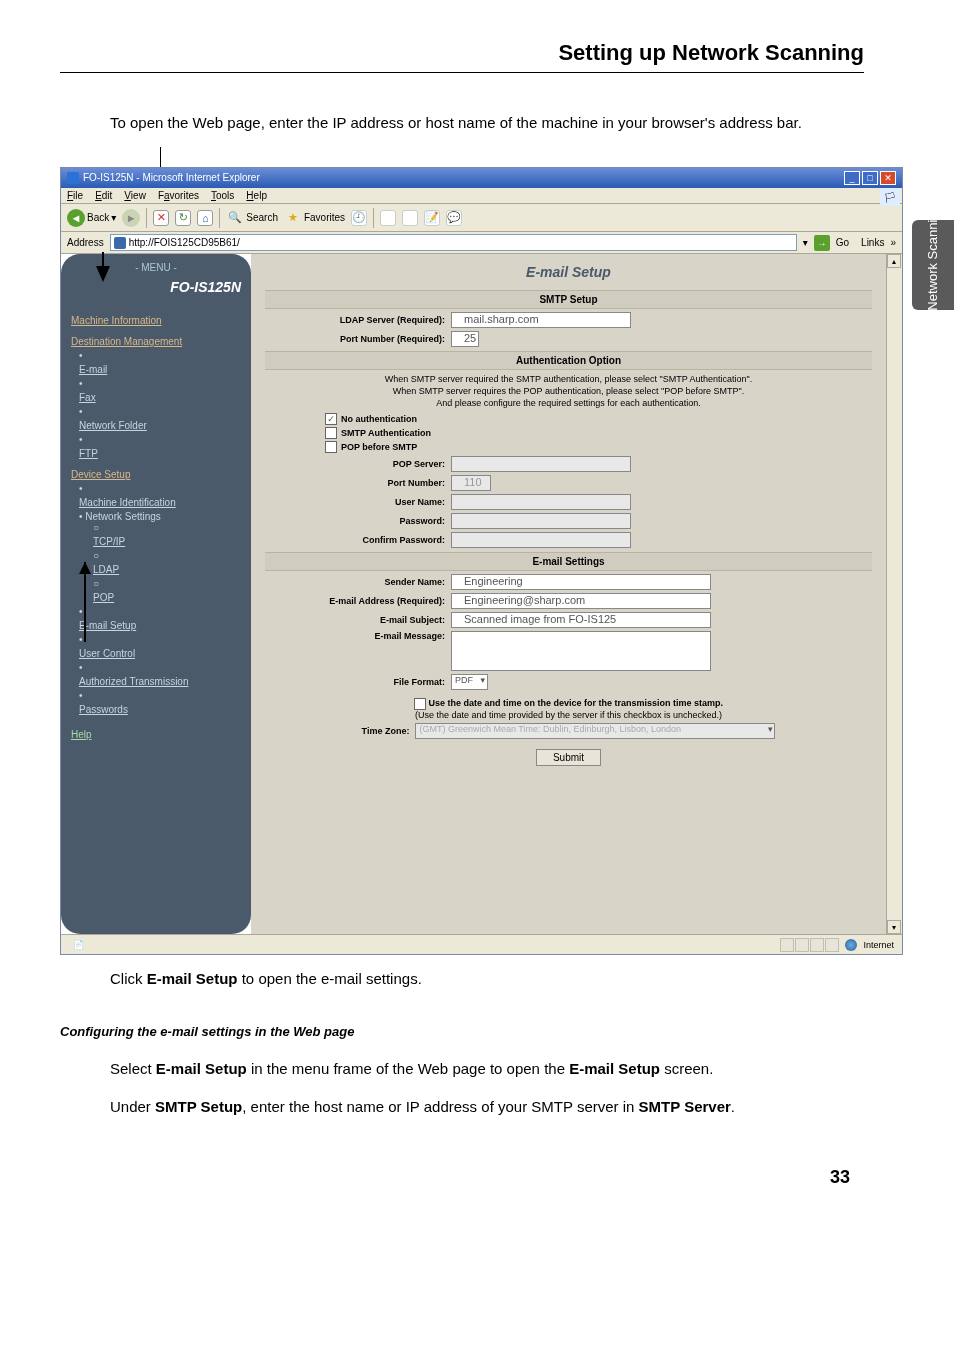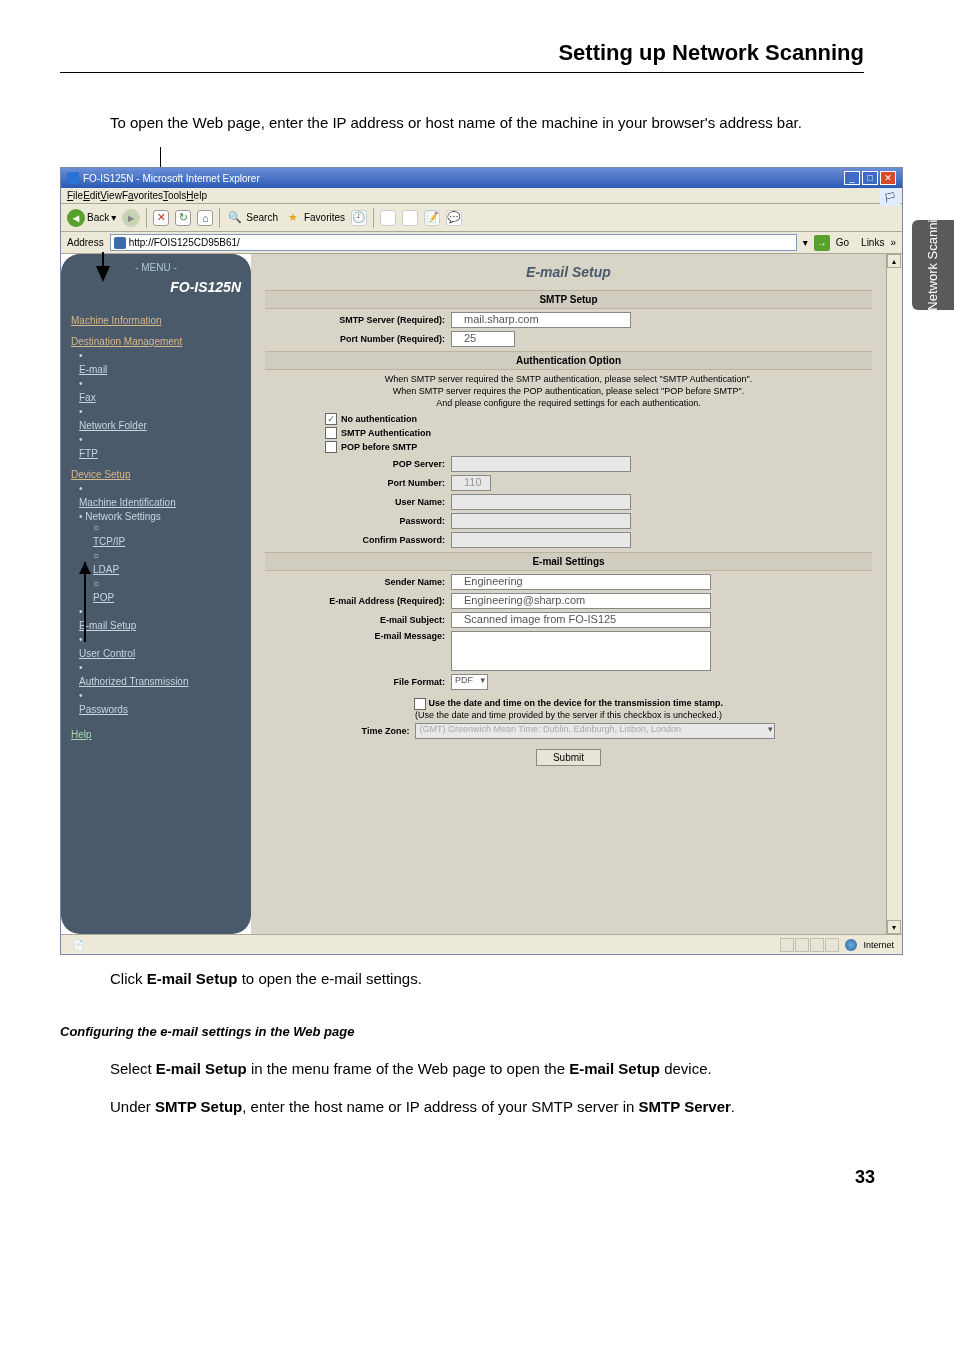--- a/index.html
+++ b/index.html
@@ -9,27 +9,27 @@
   .header-rule { border: none; border-top: 1px solid #000; margin-bottom: 40px; margin-right: 30px; }
   .side-tab { position: absolute; right: 0; top: 220px; width: 42px; height: 90px; background: #5a5a5a; color: #fff; display: flex; align-items: center; justify-content: center; font-size: 13px; border-top-left-radius: 6px; border-bottom-left-radius: 6px; }
   .side-tab span { transform: rotate(-90deg); white-space: nowrap; line-height: 1.1; text-align: center; }
   .intro { font-size: 15px; margin-left: 50px; margin-bottom: 14px; line-height: 1.35; }
   .pointer-wrap { margin-left: 100px; margin-bottom: 0; }
   .pointer-line { width: 1px; height: 20px; background: #000; }
 
   
   .browser { width: 843px; border: 1px solid #7a8aa6; background: #fff; font-size: 10px; }
   .titlebar { background: linear-gradient(#6a8ed6, #2b5bb5); color: #fff; padding: 3px 6px; display: flex; align-items: center; justify-content: space-between; height: 20px; }
-  .titlebar-left { display: flex; align-items: center; gap: 4px; }
+  .titlebar-left { display: flex; gap: 4px; }
   .ie-icon { width: 12px; height: 12px; background: #2b72d6; border-radius: 2px; display: inline-block; }
   .win-btns { display: flex; gap: 2px; }
   .win-btn { width: 16px; height: 14px; border: 1px solid #fff; display: flex; align-items: center; justify-content: center; font-size: 9px; color: #fff; background: #3d6bc5; }
   .win-btn.close { background: #d64a2b; }
   .flag { width: 20px; height: 18px; background: #e0ecff; display: flex; align-items: center; justify-content: center; margin-left: auto; }
-  .menubar { background: #ece9d8; padding: 2px 6px; display: flex; font-size: 10px; border-bottom: 1px solid #aca899; position: relative; }
+  .menubar { background: #ece9d8; padding: 2px 6px; display: flex; gap: 12px; font-size: 10px; border-bottom: 1px solid #aca899; position: relative; }
   .menubar .flag-wrap { position: absolute; right: 2px; top: 0; }
   .menu-item { cursor: default; }
   .menu-item .u { text-decoration: underline; }
   .toolbar { background: #ece9d8; padding: 3px 6px; display: flex; align-items: center; gap: 6px; border-bottom: 1px solid #aca899; height: 28px; }
   .tb-btn { display: flex; align-items: center; gap: 2px; font-size: 10px; }
   .ico { width: 18px; height: 18px; border-radius: 50%; display: inline-flex; align-items: center; justify-content: center; font-size: 11px; color: #fff; }
   .ico.back { background: #5aa02c; }
   .ico.fwd { background: #c8d4b4; color: #888; }
   .ico.stop { width: 16px; height: 16px; border-radius: 3px; background: #fff; border: 1px solid #999; color: #c33; }
   .ico.refresh { width: 16px; height: 16px; border-radius: 3px; background: #fff; border: 1px solid #999; color: #3a8a3a; }
@@ -77,21 +77,21 @@
   .submit-btn { background: #e8e4d8; border: 1px solid #888; padding: 2px 16px; font-size: 10px; }
   .timestamp-note { text-align: center; font-size: 9px; margin-top: 8px; }
   .statusbar { background: #ece9d8; border-top: 1px solid #aca899; height: 20px; display: flex; align-items: center; justify-content: flex-end; padding: 0 8px; font-size: 9px; gap: 6px; }
   .status-cells { display: flex; gap: 1px; }
   .status-cell { width: 14px; height: 14px; border: 1px solid #c0c0b0; background: #e8e4d8; }
   .globe-icon { width: 12px; height: 12px; border-radius: 50%; background: radial-gradient(#6ab0e0, #2a5a9a); display: inline-block; }
 
   .caption { font-size: 15px; margin-left: 50px; margin-top: 14px; line-height: 1.35; }
   .section-heading { font-size: 13px; font-weight: bold; font-style: italic; margin: 34px 0 20px 0; }
   .body-para { font-size: 15px; margin-left: 50px; margin-bottom: 18px; line-height: 1.35; margin-right: 40px; }
-  .page-num { text-align: right; font-size: 18px; font-weight: bold; margin-top: 50px; margin-right: 19px; }
+  .page-num { text-align: right; font-size: 18px; font-weight: bold; margin-top: 50px; margin-right: 44px; }
 
   
   .arrow-svg { position: absolute; pointer-events: none; }
 </style>
 </head>
 <body>
 
 <div class="page">
   <div class="page-header">Setting up Network Scanning</div>
   <hr class="header-rule">
@@ -224,26 +224,26 @@
           <line x1="30" y1="0" x2="30" y2="80" stroke="#000" stroke-width="2"></line>
           <polygon points="30,0 24,12 36,12" fill="#000"></polygon>
         </svg>
       </div>
 
       <div class="main-panel">
         <div class="panel-title">E-mail Setup</div>
 
         <div class="section-hdr">SMTP Setup</div>
         <div class="form-row">
-          <div class="form-label">SMTP Server (Required):</div>
+          <div class="form-label">LDAP Server (Required):</div>
           <div class="form-input">mail.sharp.com</div>
         </div>
         <div class="form-row">
           <div class="form-label">Port Number (Required):</div>
-          <div class="form-input" style="width:64px">25</div>
+          <div class="form-input" style="width:28px">25</div>
         </div>
 
         <div class="section-hdr">Authentication Option</div>
         <div class="info-text">
           <span>When SMTP server required the SMTP authentication, please select "SMTP Authentication".</span><br>
           <span>When SMTP server requires the POP authentication, please select "POP before SMTP".</span><br>
           <span>And please configure the required settings for each authentication.</span>
         </div>
         <div class="check-row">
             <span class="chk">✓</span>
@@ -338,20 +338,20 @@
     <line x1="15" y1="0" x2="15" y2="18" stroke="#000" stroke-width="2"></line>
   </svg>
 
   <div class="caption">
     <span>Click </span><b>E-mail Setup</b><span> to open the e-mail settings.</span>
   </div>
 
   <div class="section-heading">Configuring the e-mail settings in the Web page</div>
 
   <div class="body-para">
-    <span>Select </span><b>E-mail Setup</b><span> in the menu frame of the Web page to open the </span><b>E-mail Setup</b><span> device.</span>
+    <span>Select </span><b>E-mail Setup</b><span> in the menu frame of the Web page to open the </span><b>E-mail Setup</b><span> screen.</span>
   </div>
   <div class="body-para">
     <span>Under </span><b>SMTP Setup</b><span>, enter the host name or IP address of your SMTP server in </span><b>SMTP Server</b><span>.</span>
   </div>
 
   <div class="page-num">33</div>
 </div>
 
 </body></html>

